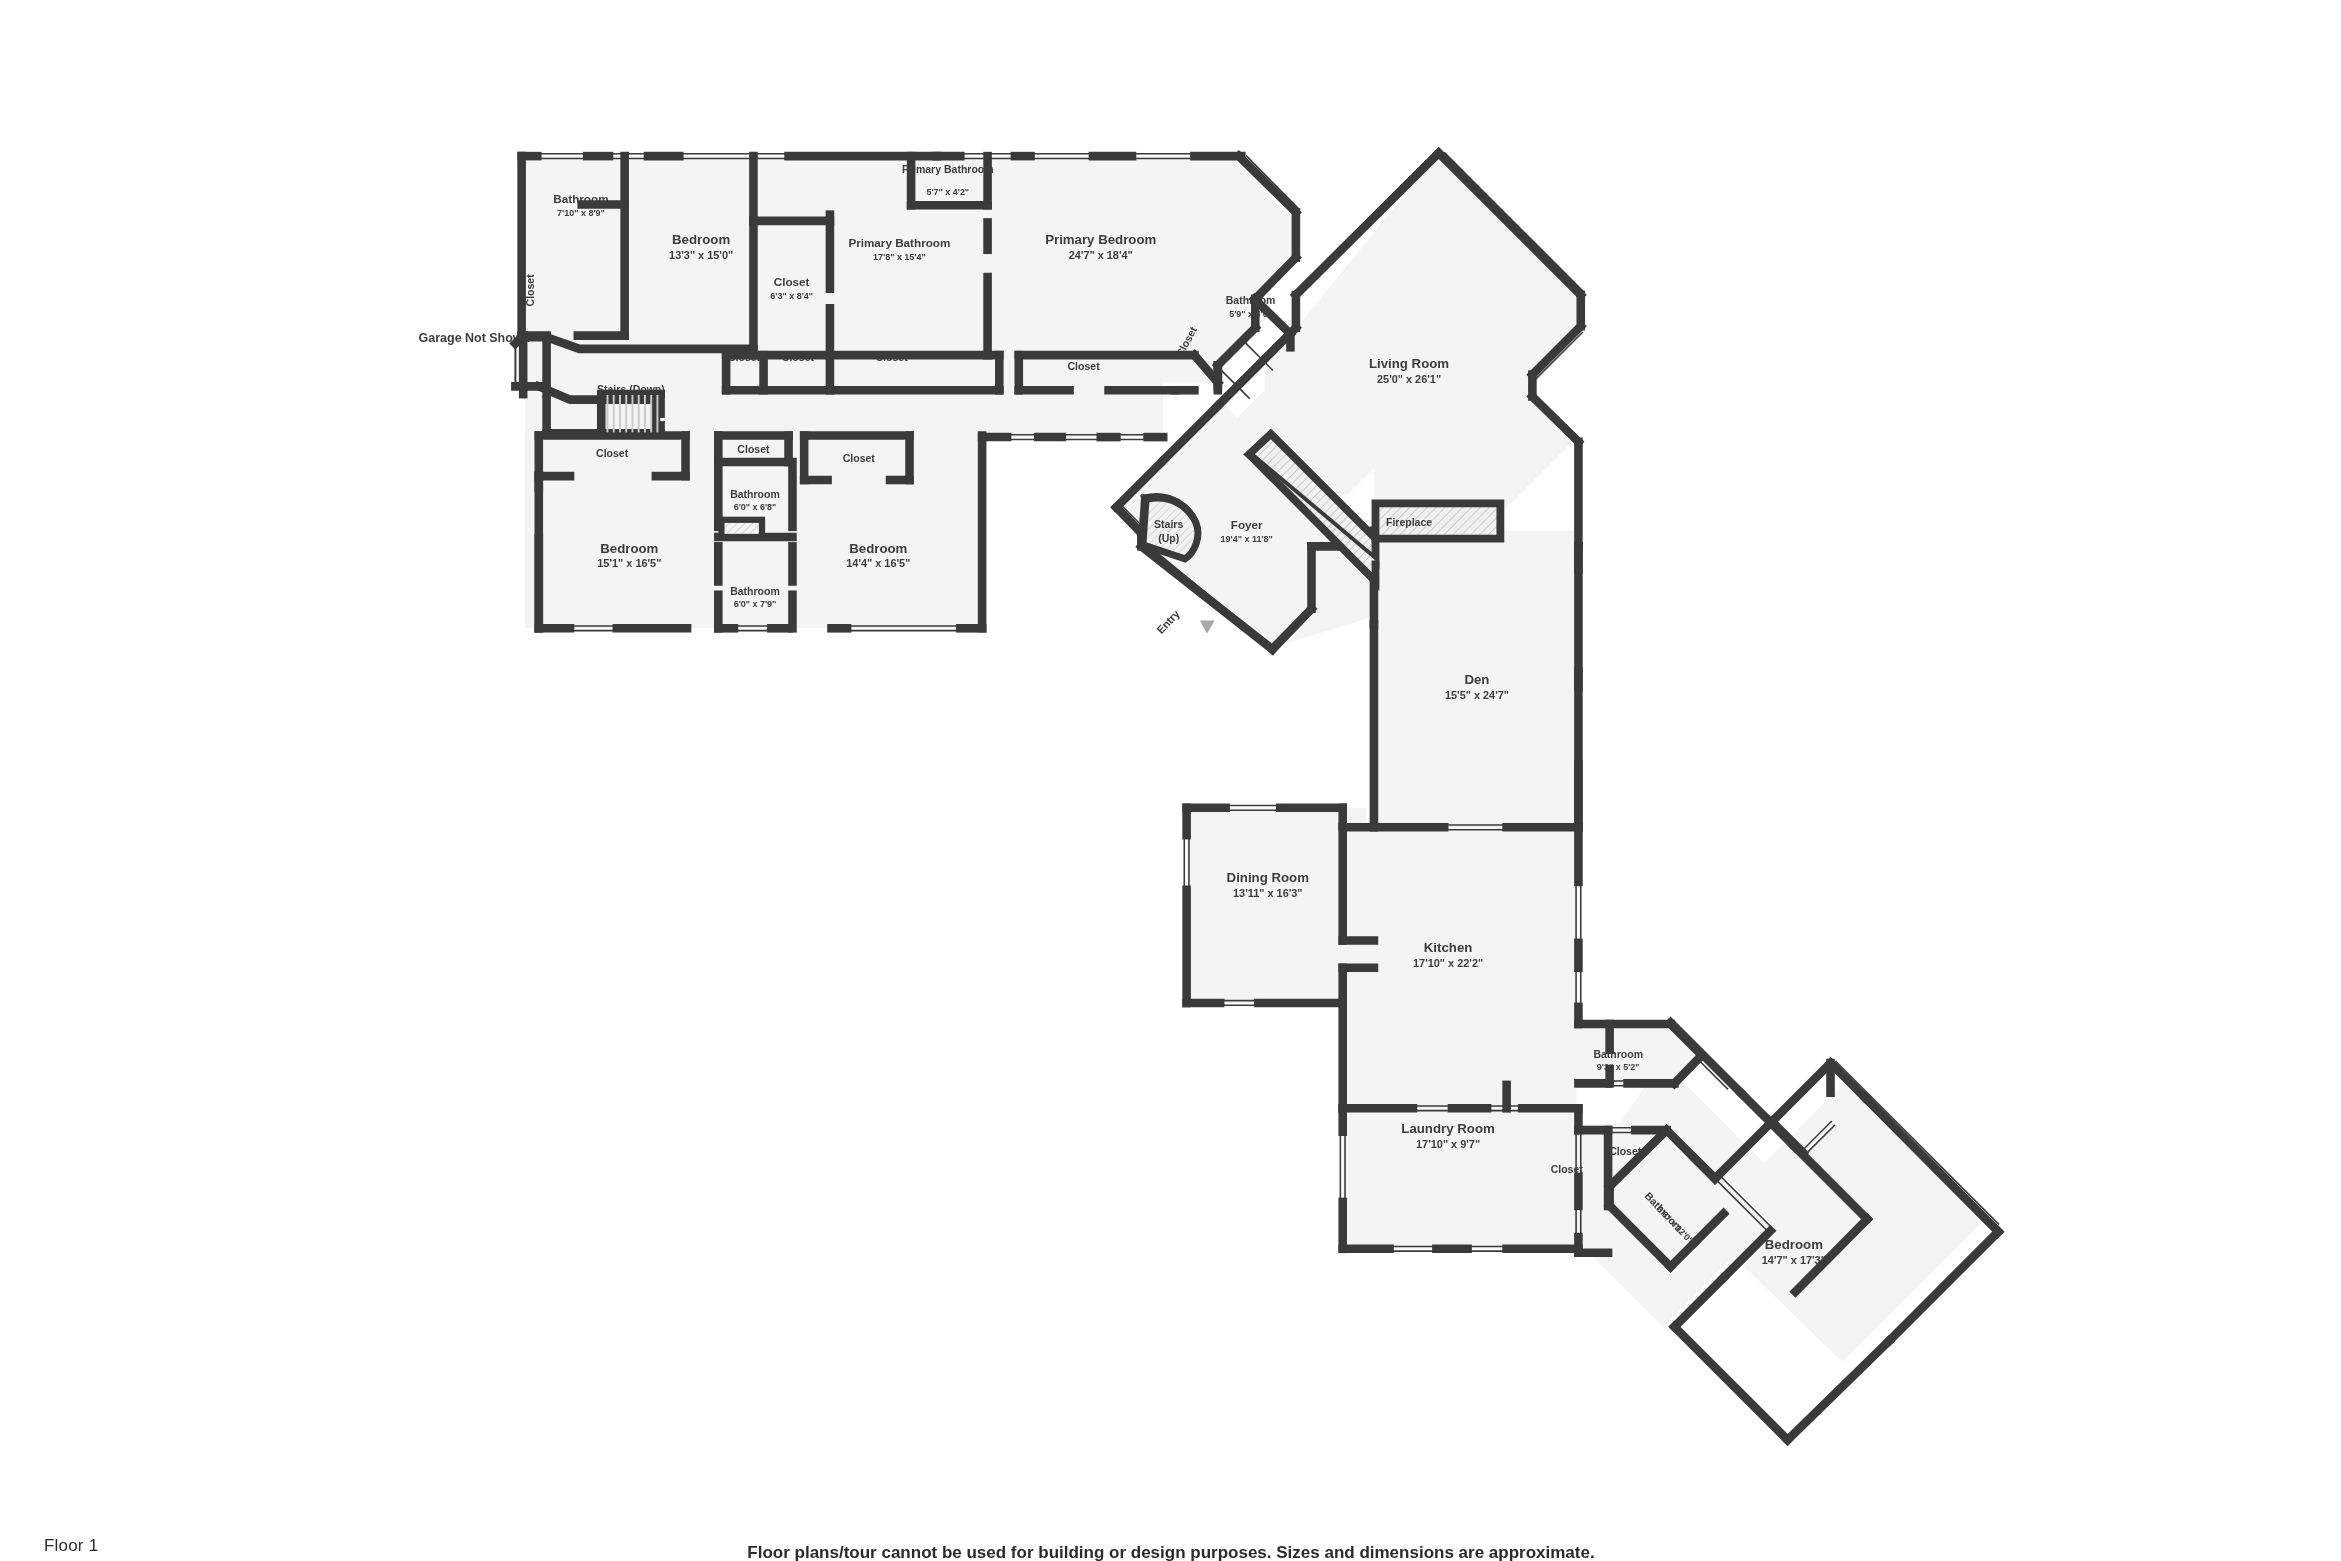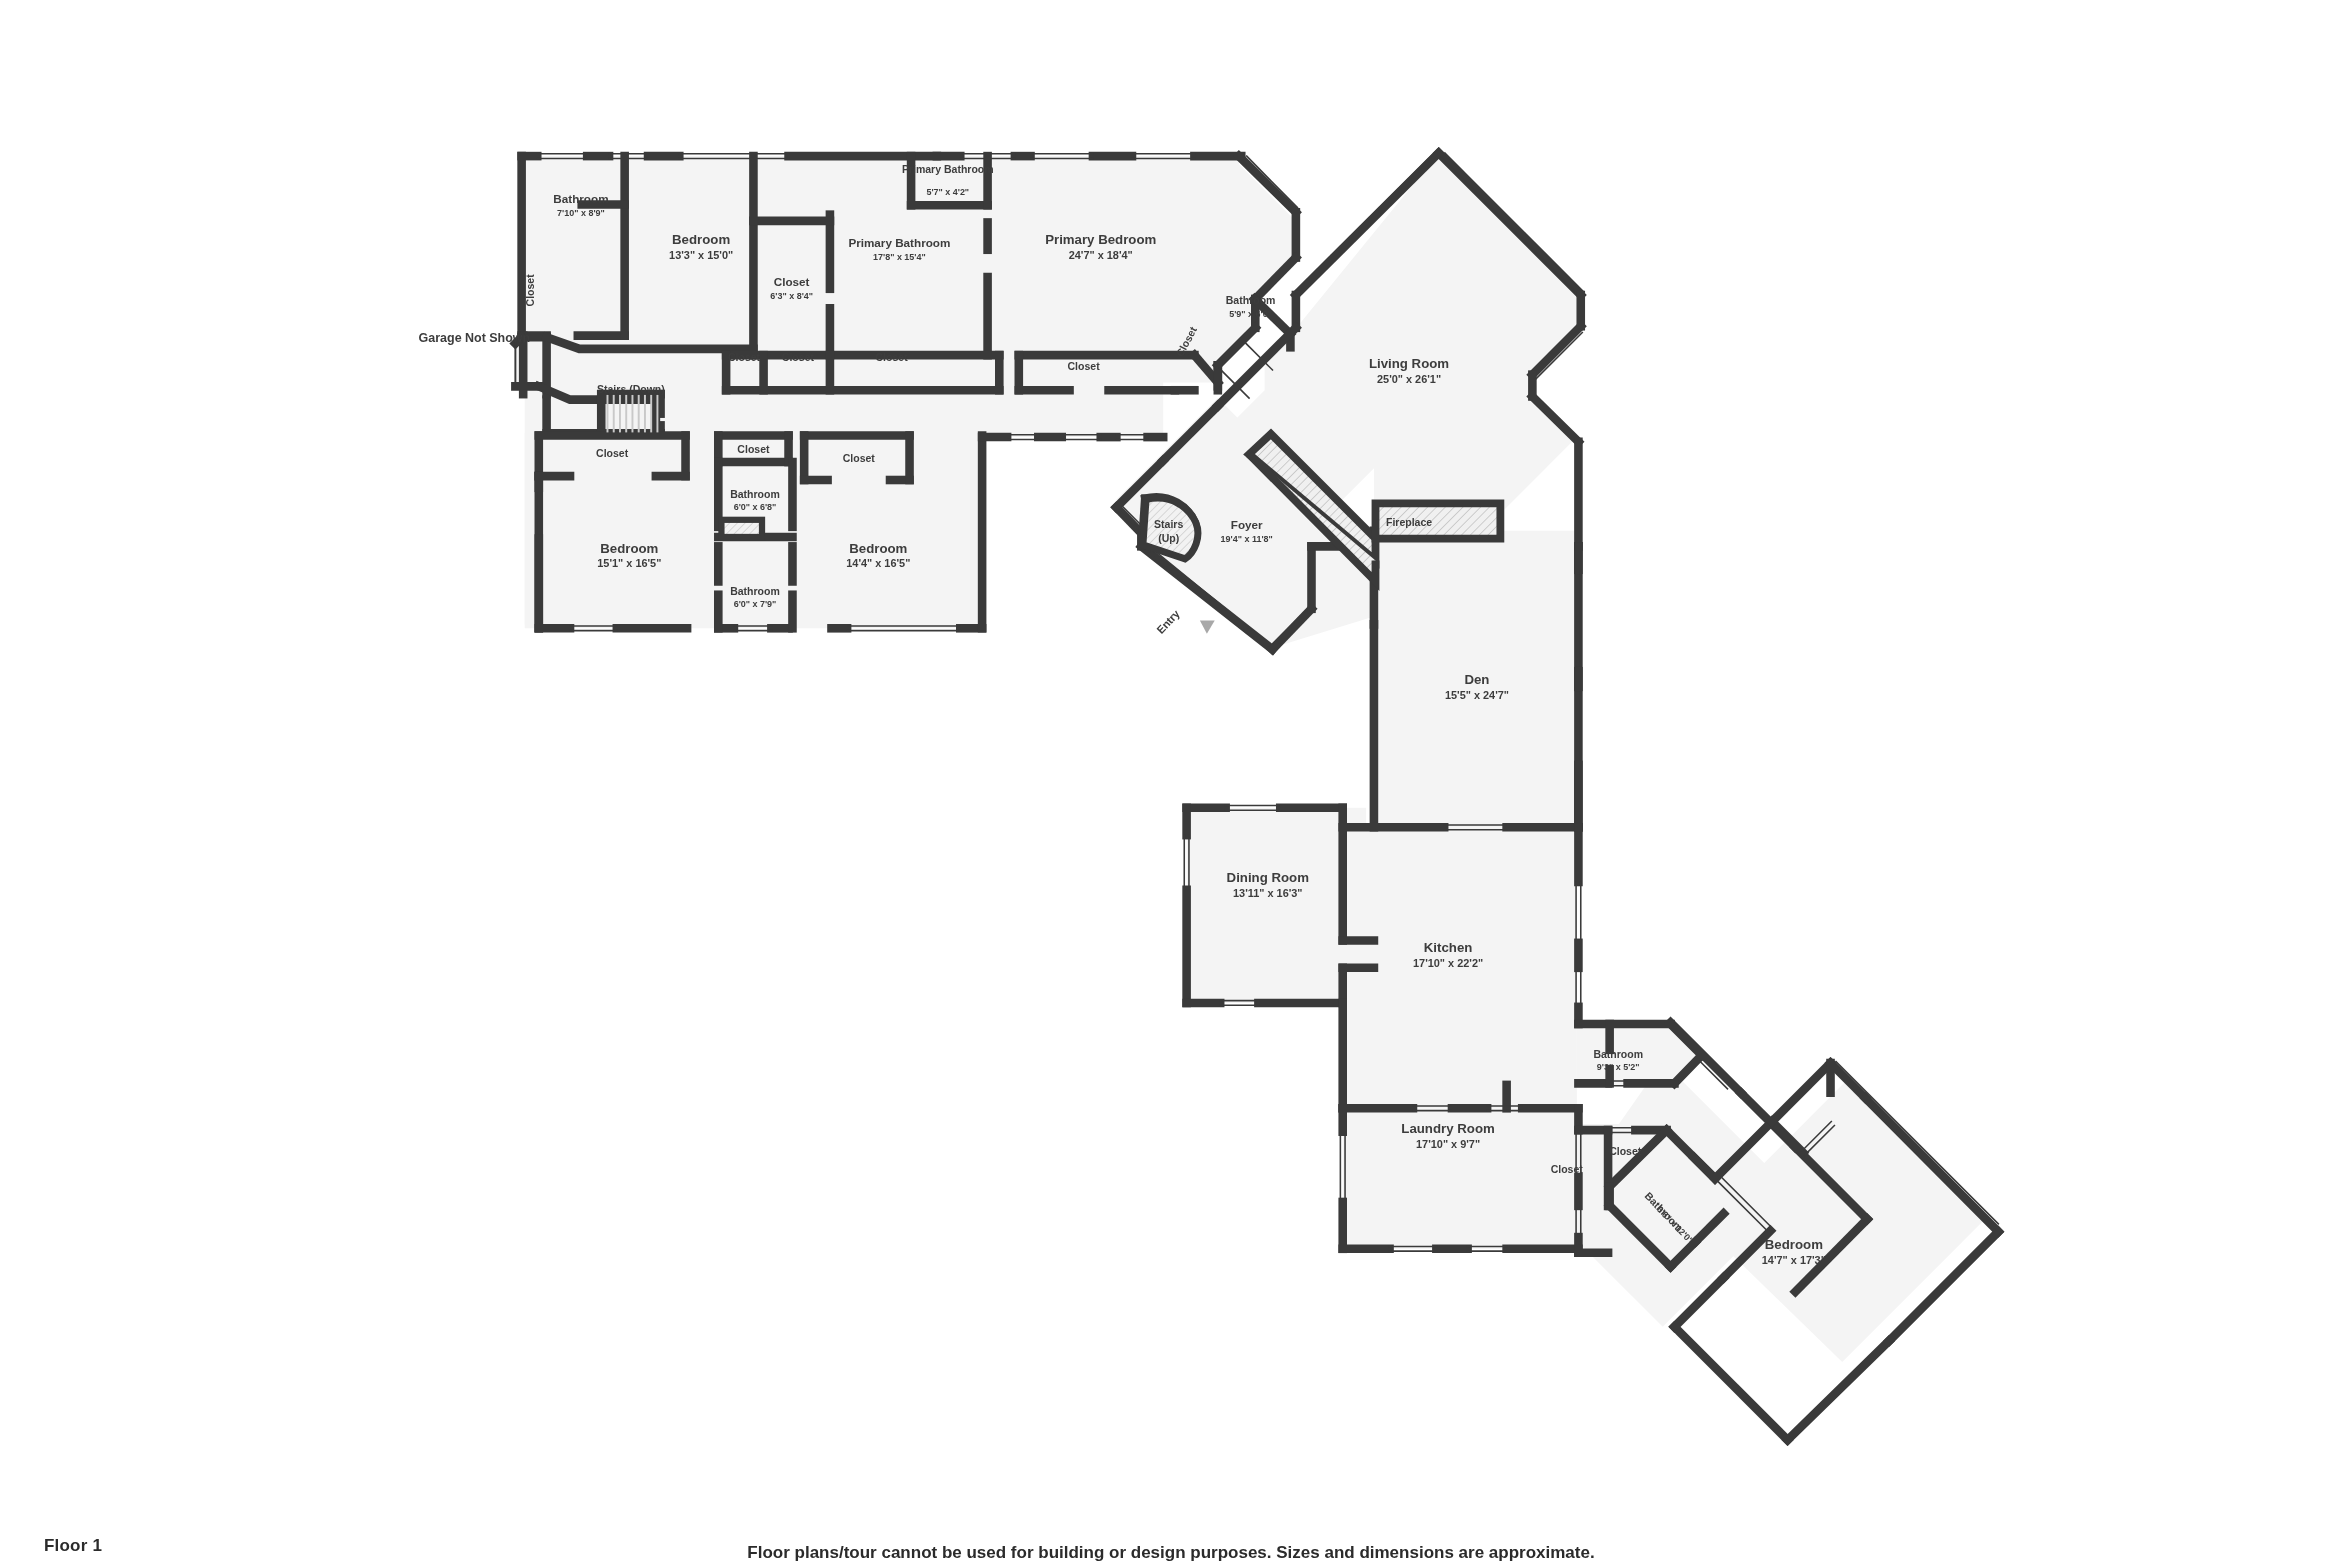--- a/index.html
+++ b/index.html
@@ -18,21 +18,21 @@
   .room-name{font-size:17px;font-weight:bold;}
   .room-dim{font-size:14px;font-weight:bold;}
   .small-name{font-size:15px;font-weight:bold;}
   .tiny-name{font-size:13.5px;font-weight:bold;}
   .tiny-dim{font-size:11.5px;font-weight:bold;}
   .note-label{font-size:16px;font-weight:bold;fill:#3d3d3d;}
   .entry-label{font-size:14px;font-weight:bold;fill:#3d3d3d;}
 
   #floor-caption{
     position:absolute;left:44px;top:1536px;
-    font-size:17px;font-weight:bold;color:#2b2b2b;letter-spacing:0.2px;
+    font-size:17px;font-weight:normal;color:#2b2b2b;letter-spacing:0.2px;
   }
   #disclaimer{
     position:absolute;left:0;top:1543px;width:2342px;text-align:center;
     font-size:17px;font-weight:bold;color:#2b2b2b;
   }
 </style>
 </head>
 <body>
 
 <div id="plan-wrap">

